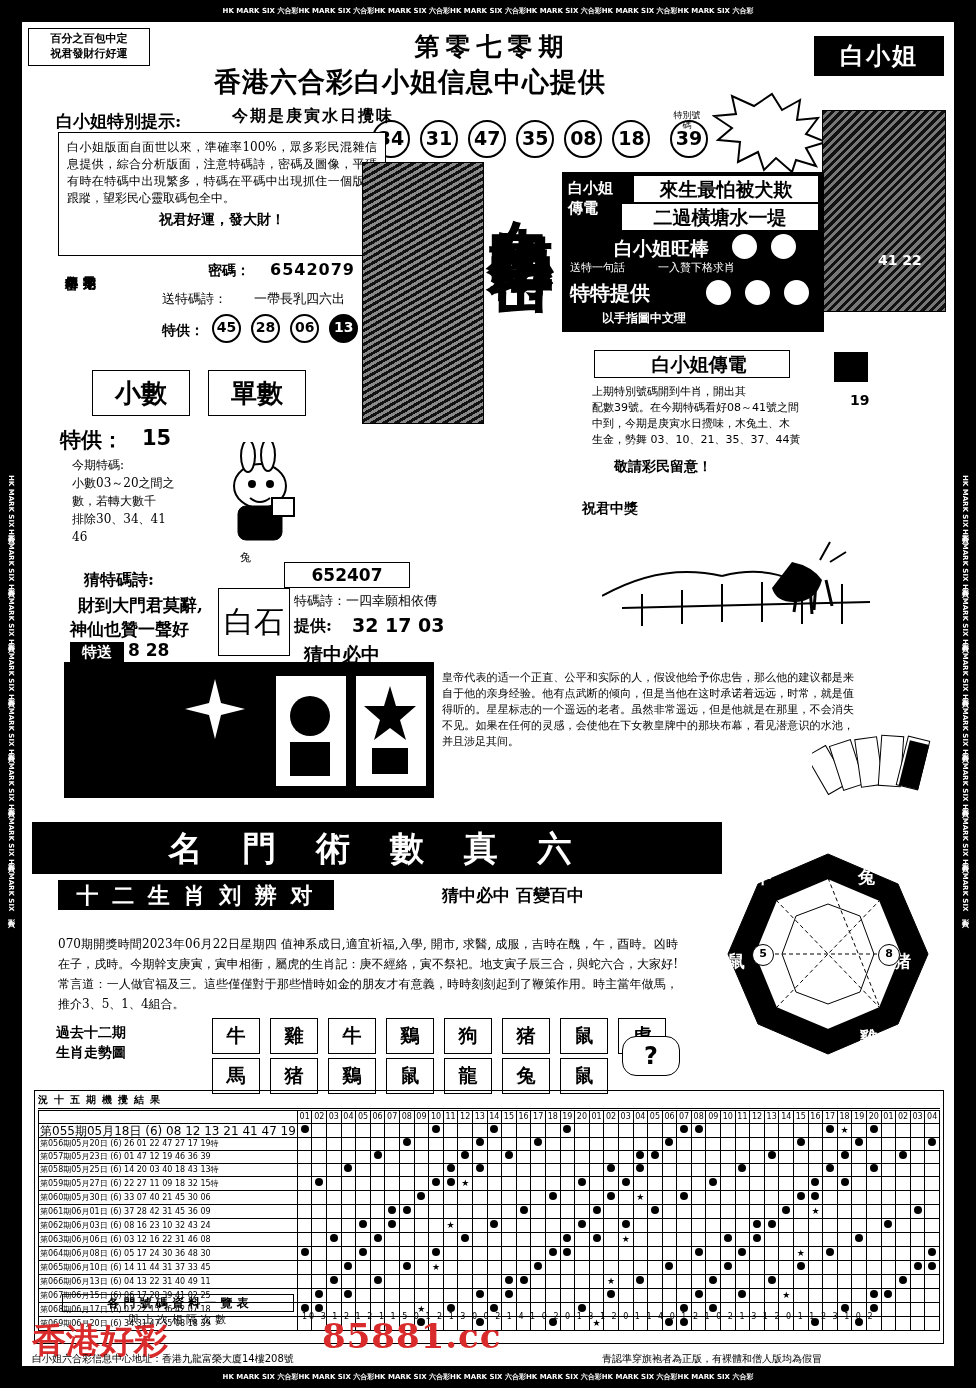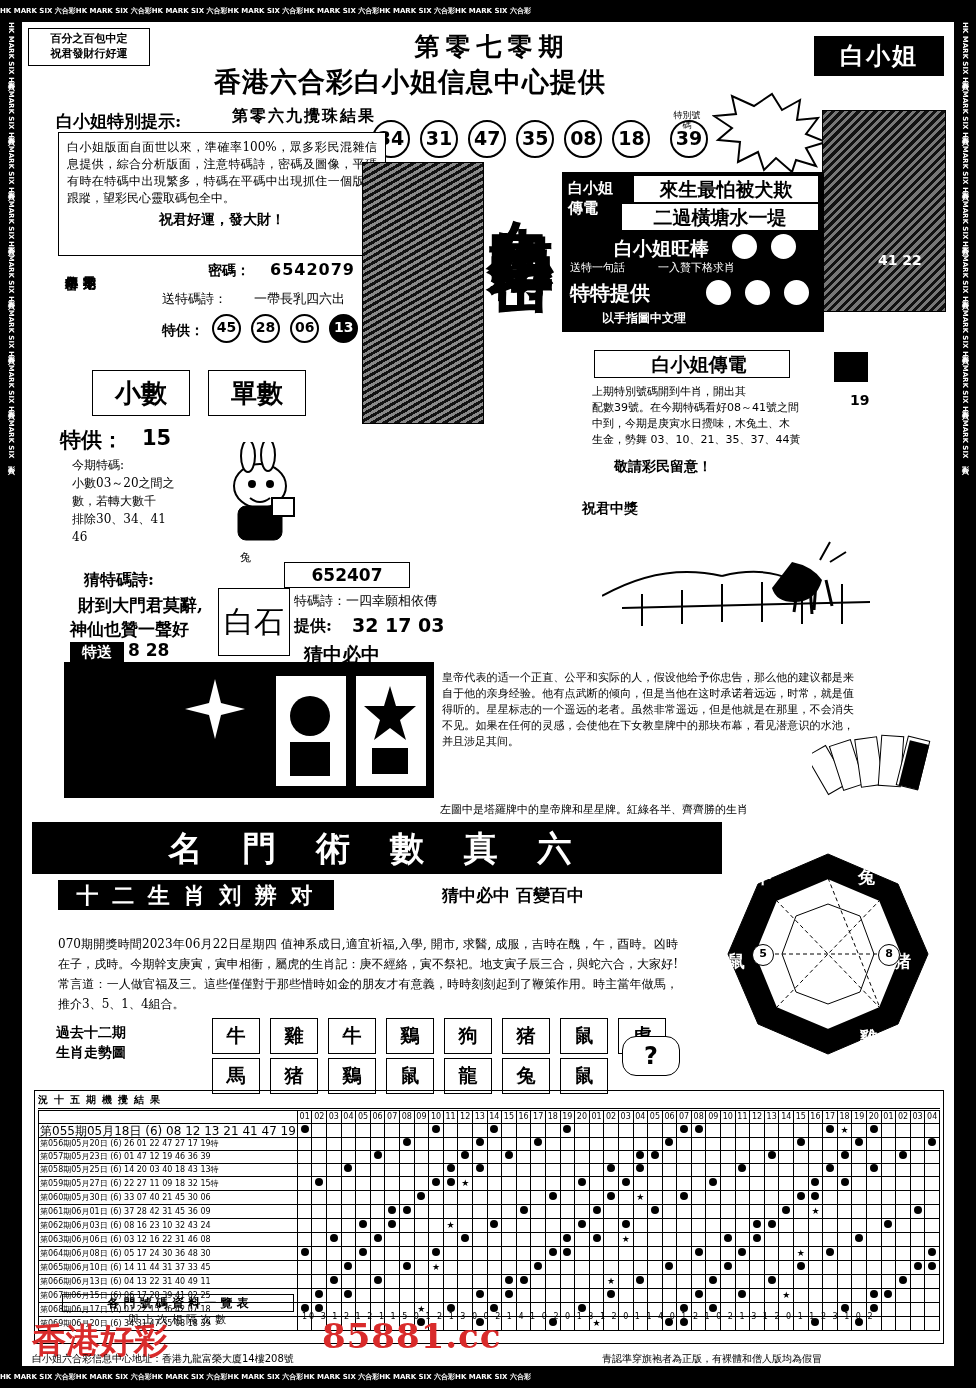--- a/index.html
+++ b/index.html
@@ -8,21 +8,21 @@
     background:#ffffff;
     font-family:"DejaVu Sans","Liberation Sans",sans-serif;
     color:#000;
     overflow:hidden;
     position:relative;
   }
   .page{position:relative;width:976px;height:1388px;overflow:hidden;}
 
   
   .edge{position:absolute;background:#000;color:#fff;font-size:7px;letter-spacing:0;
-        display:flex;align-items:center;justify-content:flex-start;overflow:hidden;}
+        display:flex;align-items:center;justify-content:center;overflow:hidden;}
   .edge-top{left:0;top:0;width:976px;height:22px;}
   .edge-bottom{left:0;top:1366px;width:976px;height:22px;}
   .edge-left{left:0;top:22px;width:22px;height:1344px;flex-direction:column;}
   .edge-right{left:954px;top:22px;width:22px;height:1344px;flex-direction:column;}
   .edge span{white-space:nowrap;font-weight:bold;}
   .edge-left span,.edge-right span{writing-mode:vertical-rl;font-size:7px;}
 
   .inner{position:absolute;left:22px;top:22px;width:932px;height:1344px;}
 
   
@@ -114,21 +114,21 @@
     </div>
 
     <div class="abs ctr" style="left:280px;top:8px;width:380px;">
       <div class="issue">第零七零期</div>
     </div>
     <div class="abs" style="left:192px;top:42px;width:560px;">
       <div class="big-title">香港六合彩白小姐信息中心提供</div>
     </div>
 
     <div class="abs bold" style="left:34px;top:88px;font-size:17px;font-family:'DejaVu Serif',serif;">白小姐特別提示:</div>
-    <div class="abs bold" style="left:210px;top:84px;font-size:16px;letter-spacing:2px;font-family:'DejaVu Serif',serif;">第零六九攪珠結果</div>
+    <div class="abs bold" style="left:210px;top:84px;font-size:16px;letter-spacing:2px;font-family:'DejaVu Serif',serif;">今期是庚寅水日攪味</div>
 
     <div class="abs" style="left:350px;top:98px;width:330px;">
       <span class="ball">34</span>
       <span class="ball">31</span>
       <span class="ball">47</span>
       <span class="ball">35</span>
       <span class="ball">08</span>
       <span class="ball">18</span>
     </div>
     <div class="abs t9" style="left:648px;top:88px;width:34px;line-height:10px;text-align:center;">特別號碼</div>
@@ -227,21 +227,20 @@
             <polygon points="34,10 40,30 60,30 44,44 50,64 34,52 18,64 24,44 8,30 28,30" fill="#000"></polygon>
             <rect x="16" y="72" width="36" height="26" fill="#000"></rect>
           </svg>
       </div>
       <div class="abs" style="left:120px;top:16px;width:60px;height:60px;">
         <svg width="60" height="60" viewBox="0 0 60 60">
             <polygon points="30,0 36,24 60,30 36,36 30,60 24,36 0,30 24,24" fill="#fff"></polygon>
           </svg>
       </div>
     </div>
-    <div class="abs t11" style="left:418px;top:780px;width:420px;line-height:15px;">左圖中是塔羅牌中的皇帝牌和星星牌。紅綠各半、齊齊勝的生肖</div>
     <div class="abs t11" style="left:420px;top:648px;width:412px;height:120px;line-height:16px;text-align:justify;">皇帝代表的适一个正直、公平和实际的人，假设他给予你忠告，那么他的建议都是来自于他的亲身经验。他有点武断的倾向，但是当他在这时承诺着远远，时常，就是值得听的。星星标志的一个遥远的老者。虽然非常遥远，但是他就是在那里，不会消失不见。如果在任何的灵感，会使他在下女教皇牌中的那块布幕，看见潜意识的水池，并且涉足其间。</div>
 
     <div class="abs" style="left:790px;top:700px;width:130px;height:90px;">
       <svg width="130" height="90" viewBox="0 0 130 90">
         <g stroke="#000" fill="#fff">
           <rect x="4" y="26" width="22" height="44" transform="rotate(-30 15 48)"></rect>
           <rect x="24" y="20" width="22" height="46" transform="rotate(-18 35 43)"></rect>
           <rect x="46" y="16" width="22" height="48" transform="rotate(-8 57 40)"></rect>
           <rect x="68" y="14" width="22" height="50" transform="rotate(4 79 39)"></rect>
           <rect x="90" y="16" width="22" height="50" transform="rotate(14 101 41)"></rect>

